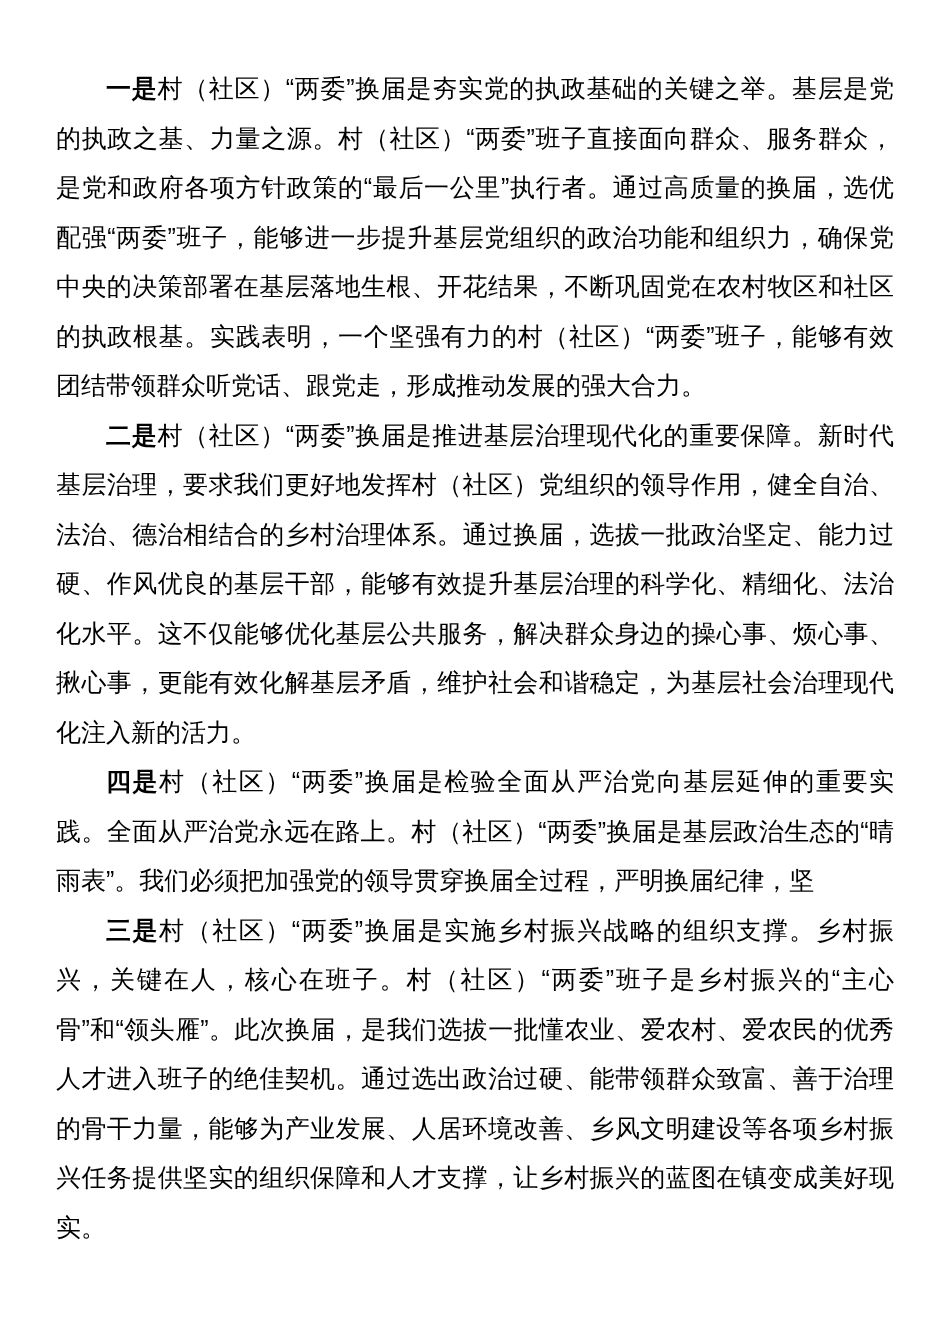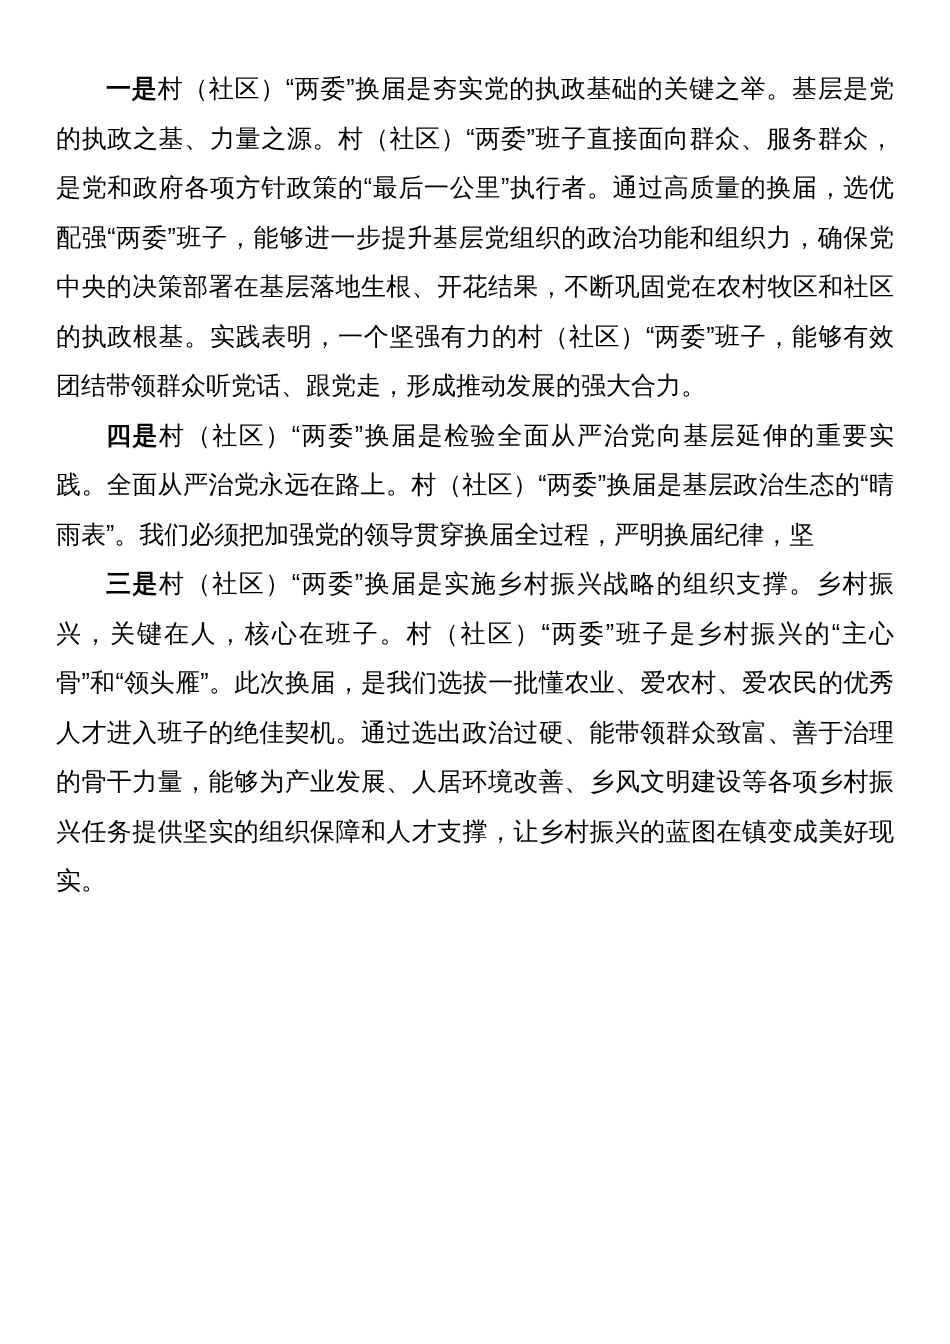--- a/index.html
+++ b/index.html
@@ -33,20 +33,23 @@
 </head>
 <body>
 
 <div class="page">
   <div class="doc-body">
 
     <p>
       <span class="para-lead">一是</span><span>村（社区）“两委”换届是夯实党的执政基础的关键之举。基层是党的执政之基、力量之源。村（社区）“两委”班子直接面向群众、服务群众，是党和政府各项方针政策的“最后一公里”执行者。通过高质量的换届，选优配强“两委”班子，能够进一步提升基层党组织的政治功能和组织力，确保党中央的决策部署在基层落地生根、开花结果，不断巩固党在农村牧区和社区的执政根基。实践表明，一个坚强有力的村（社区）“两委”班子，能够有效团结带领群众听党话、跟党走，形成推动发展的强大合力。</span>
     </p>
 
+    <p>
+      <span class="para-lead">二是</span><span>村（社区）“两委”换届是推进基层治理现代化的重要保障。新时代基层治理，要求我们更好地发挥村（社区）党组织的领导作用，健全自治、法治、德治相结合的乡村治理体系。通过换届，选拔一批政治坚定、能力过硬、作风优良的基层干部，能够有效提升基层治理的科学化、精细化、法治化水平。这不仅能够优化基层公共服务，解决群众身边的操心事、烦心事、揪心事，更能有效化解基层矛盾，维护社会和谐稳定，为基层社会治理现代化注入新的活力。</span>
+    </p>
 
     <p>
       <span class="para-lead">四是</span><span>村（社区）“两委”换届是检验全面从严治党向基层延伸的重要实践。全面从严治党永远在路上。村（社区）“两委”换届是基层政治生态的“晴雨表”。我们必须把加强党的领导贯穿换届全过程，严明换届纪律，坚</span>
     </p>
 
     <p>
       <span class="para-lead">三是</span><span>村（社区）“两委”换届是实施乡村振兴战略的组织支撑。乡村振兴，关键在人，核心在班子。村（社区）“两委”班子是乡村振兴的“主心骨”和“领头雁”。此次换届，是我们选拔一批懂农业、爱农村、爱农民的优秀人才进入班子的绝佳契机。通过选出政治过硬、能带领群众致富、善于治理的骨干力量，能够为产业发展、人居环境改善、乡风文明建设等各项乡村振兴任务提供坚实的组织保障和人才支撑，让乡村振兴的蓝图在镇变成美好现实。</span>
     </p>
 
   </div>

